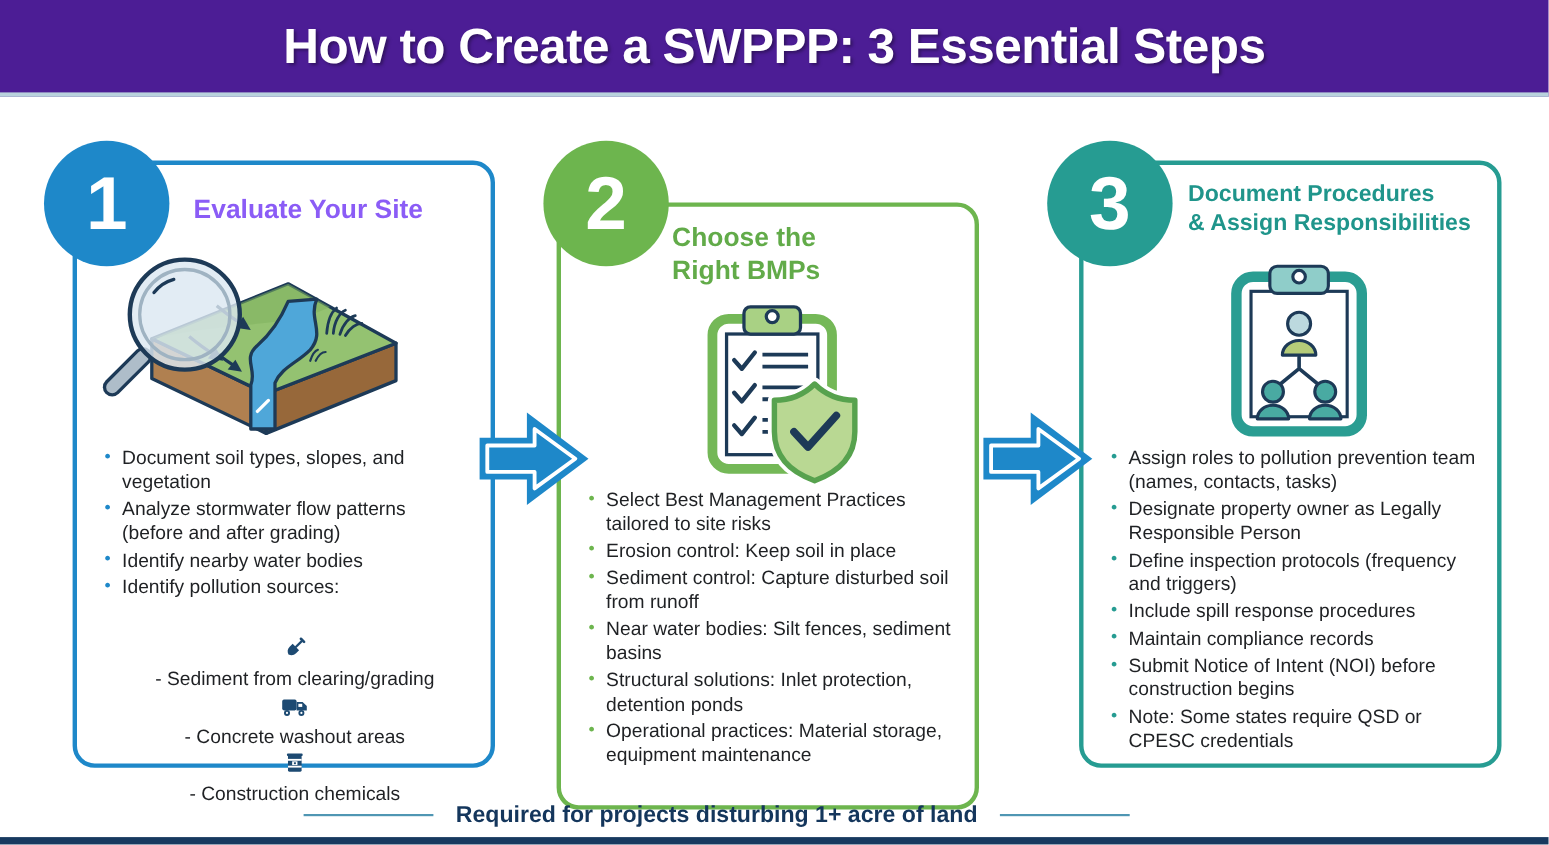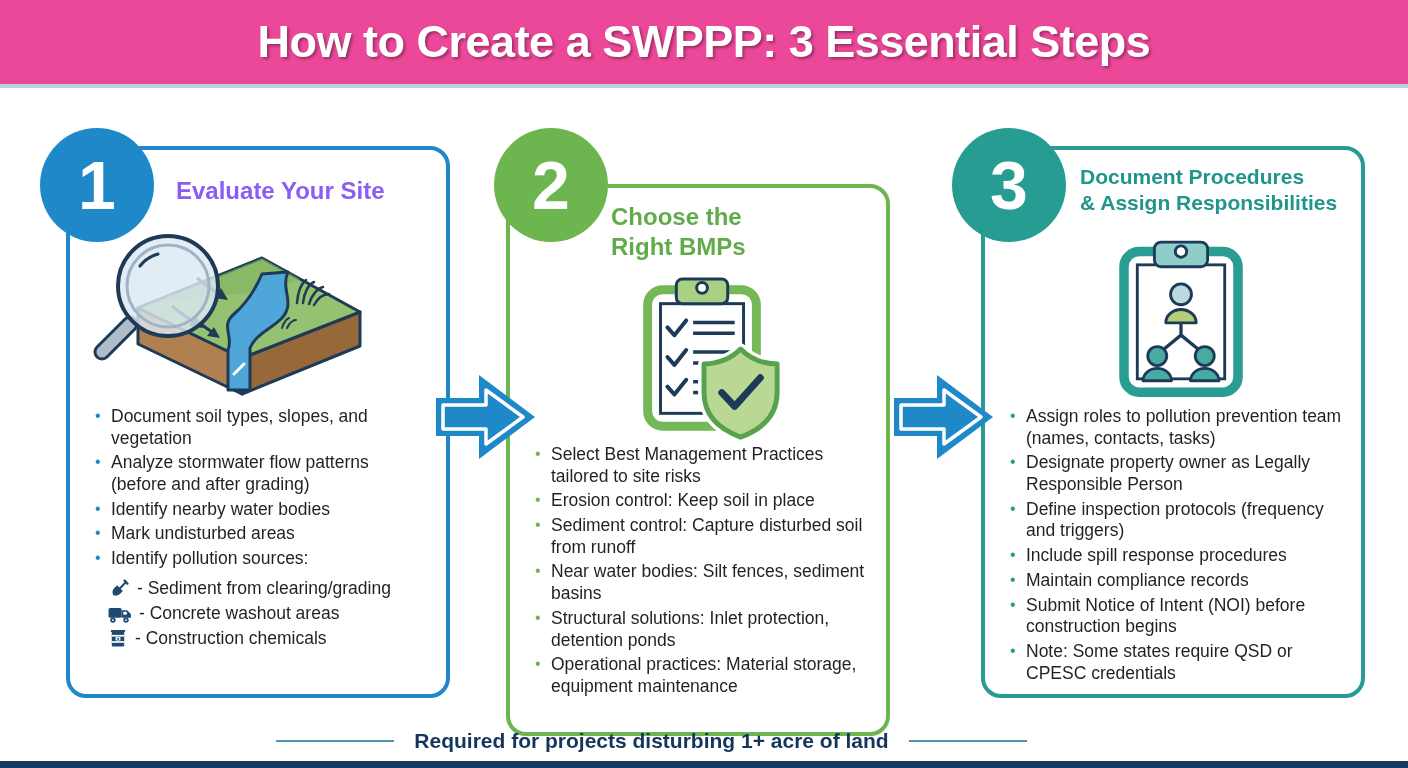--- a/index.html
+++ b/index.html
@@ -3,21 +3,21 @@
 <meta charset="utf-8">
 <style>
   html,body{margin:0;padding:0;background:#fff;}
   .canvas{
     position:relative;width:1408px;height:768px;background:#ffffff;
     font-family:"Liberation Sans",sans-serif;overflow:hidden;
   }
   
   .header{
     position:absolute;left:0;top:0;width:1408px;height:88px;
-    background:#ec4899;border-bottom:4px solid #b9d2dd;
+    background:#4c1d95;border-bottom:4px solid #b9d2dd;
     display:flex;align-items:center;justify-content:center;box-sizing:border-box;
   }
   .header-title{
     margin:0;color:#ffffff;font-size:45px;font-weight:bold;letter-spacing:-.5px;
     text-shadow:2px 2px 3px rgba(0,0,0,.35);
   }
   
   .panel{
     position:absolute;top:146px;height:552px;width:384px;background:#fff;
     border:4px solid;border-radius:20px;box-sizing:border-box;z-index:1;
@@ -46,21 +46,21 @@
   .bullets{
     position:absolute;left:24px;top:256px;width:334px;margin:0;padding:0;list-style:none;
     font-size:17.5px;line-height:1.24;color:#1f2124;z-index:2;
   }
   .bullets li{position:relative;padding-left:17px;margin-bottom:3px;}
   .bullets li::before{content:"\2022";position:absolute;left:1px;top:0;font-size:16px;}
   .p1 .bullets li::before{color:#1e88c9;}
   .p2 .bullets li::before{color:#6db54e;}
   .p3 .bullets li::before{color:#269c92;}
   .sub-item{display:flex;align-items:center;gap:7px;padding-left:14px;margin-bottom:3px;
-    font-size:17.5px;color:#1f2124;line-height:1.24;}
+    font-size:17.5px;color:#1f2124;line-height:1.24;flex-direction:column;}
   .sub-item svg{flex:0 0 auto;}
   
   .flow-arrow{position:absolute;top:371px;z-index:4;}
   .fa1{left:434px;}
   .fa2{left:892px;}
   
   .footer{
     position:absolute;left:0;top:724px;width:1303px;height:34px;
     display:flex;align-items:center;justify-content:center;gap:20px;z-index:2;
   }
@@ -101,21 +101,20 @@
       <line x1="52" y1="98" x2="24" y2="126" stroke="#aebdc9" stroke-width="11" stroke-linecap="round"></line>
       <circle cx="90" cy="60" r="50" fill="#dce8f1" fill-opacity="0.82" stroke="#1d3a57" stroke-width="4"></circle>
       <circle cx="90" cy="60" r="41" fill="none" stroke="#9fb3c2" stroke-width="3"></circle>
       <path d="M62,40 A34,34 0 0 1 80,28" stroke="#1d3a57" stroke-width="3" fill="none" stroke-linecap="round"></path>
     </svg>
 
     <ul class="bullets">
       <li>Document soil types, slopes, and vegetation</li>
       <li>Analyze stormwater flow patterns (before and after grading)</li>
       <li>Identify nearby water bodies</li>
-      <li>Mark undisturbed areas</li>
       <li>Identify pollution sources:</li>
     </ul>
 
     <div style="position:absolute;left:24px;top:428px;width:334px;">
       <div class="sub-item">
         <svg width="22" height="22" viewBox="-2 -2 24 24">
           <g fill="#1d4a72" transform="rotate(45 10 10)">
             <rect x="6.6" y="-2" width="7" height="2.6" rx="1.3"></rect>
             <rect x="9" y="0" width="2.2" height="9"></rect>
             <path d="M5.6,8.6 h9 v4.2 q0,4.6 -4.5,6.2 q-4.5,-1.6 -4.5,-6.2 Z"></path>

